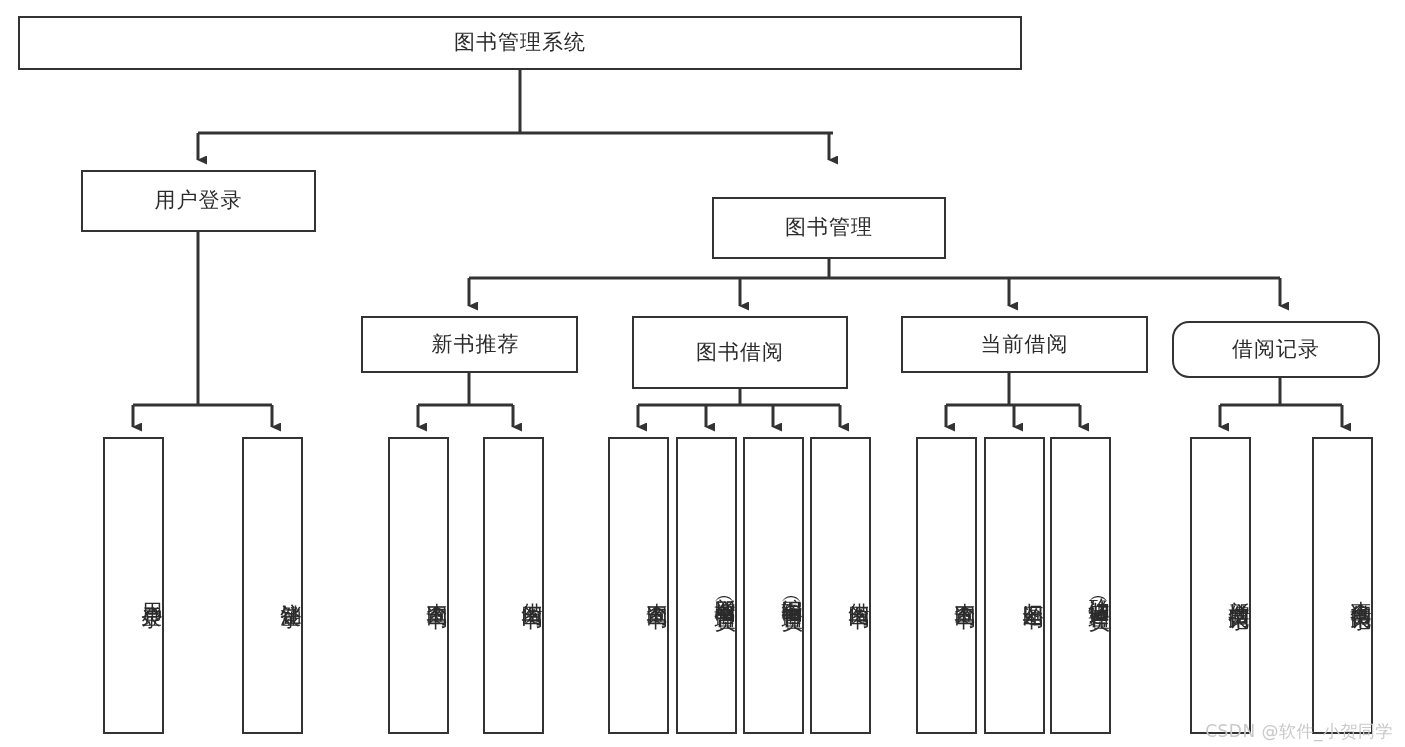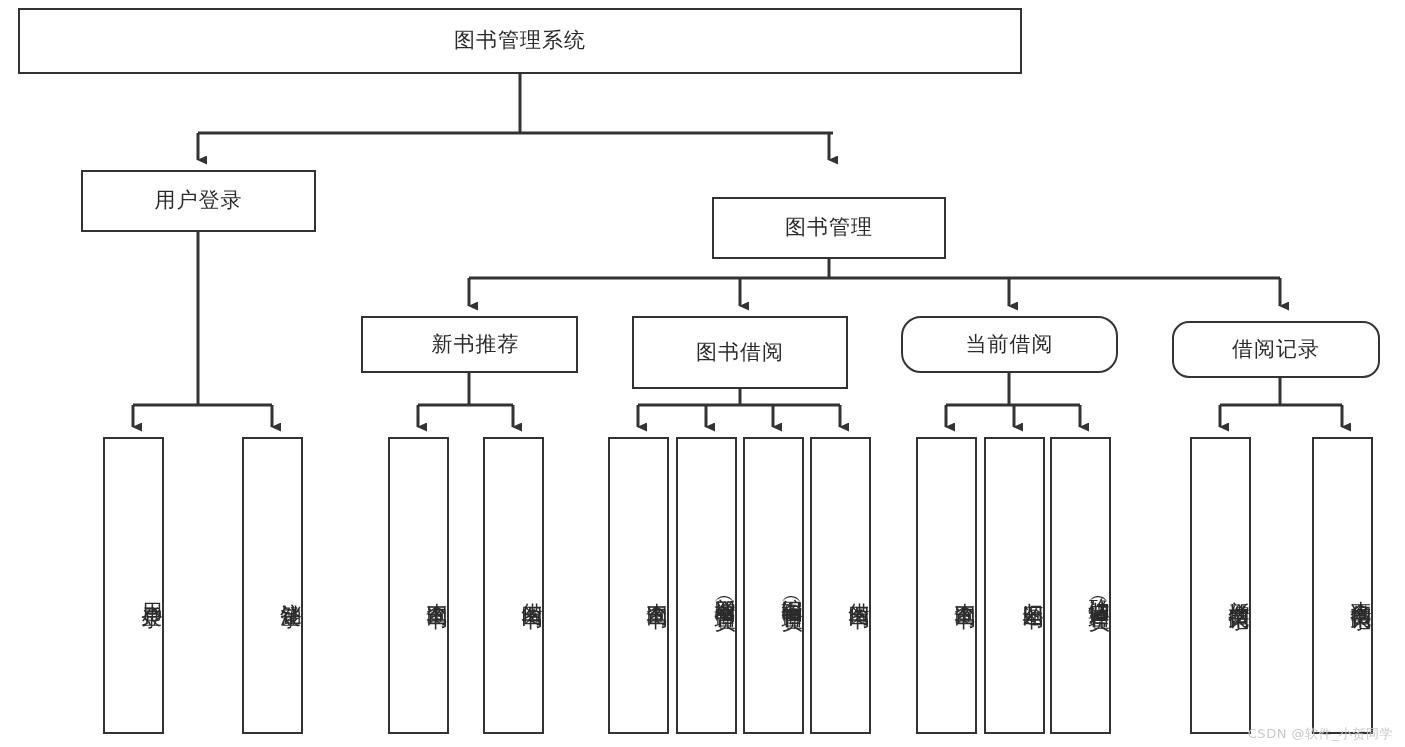--- a/index.html
+++ b/index.html
@@ -45,21 +45,21 @@
     writing-mode:vertical-rl;
     text-orientation:upright;
     white-space:normal;
     display:block;
     max-height:282px;
   }
   .watermark{
     position:absolute;
     right:12px;
     bottom:4px;
-    font-size:13px;
+    font-size:17px;
     color:#c9c9c9;
     letter-spacing:0.5px;
     z-index:6;
     white-space:nowrap;
     font-family:"DejaVu Sans","Liberation Sans",sans-serif;
   }
   svg.links{
     position:absolute;
     left:0;top:0;
     width:1405px;height:747px;
@@ -115,38 +115,38 @@
       <path d="M1014,405 L1014,427" marker-end="url(#arrow)"></path>
       <path d="M1080,405 L1080,427" marker-end="url(#arrow)"></path>
 
       <path d="M1280,373 L1280,405"></path>
       <path d="M1220,405 L1342,405"></path>
       <path d="M1220,405 L1220,427" marker-end="url(#arrow)"></path>
       <path d="M1342,405 L1342,427" marker-end="url(#arrow)"></path>
     </g>
   </svg>
 
-  <div class="node h" style="left:18px;top:8px;width:1004px;height:66px;">
+  <div class="node h" style="left:18px;top:16px;width:1004px;height:54px;">
     <span>图书管理系统</span>
   </div>
 
   <div class="node h" style="left:81px;top:170px;width:235px;height:62px;">
     <span>用户登录</span>
   </div>
   <div class="node h" style="left:712px;top:170px;width:234px;height:62px;margin-top:27px;">
     <span>图书管理</span>
   </div>
 
   <div class="node h" style="left:361px;top:316px;width:217px;height:57px;padding-left:12px;">
     <span>新书推荐</span>
   </div>
   <div class="node h" style="left:632px;top:316px;width:216px;height:73px;">
     <span>图书借阅</span>
   </div>
-  <div class="node h" style="left:901px;top:316px;width:217px;height:57px;border-radius:20px;">
+  <div class="node h" style="left:901px;top:316px;width:247px;height:57px;">
     <span>当前借阅</span>
   </div>
   <div class="node h" style="left:1172px;top:321px;width:208px;height:57px;border-radius:17px;">
     <span>借阅记录</span>
   </div>
 
   <div class="node leaf" style="left:103px;top:437px;width:61px;height:297px;">
     <span class="vtext">用户登录</span>
   </div>
   <div class="node leaf" style="left:242px;top:437px;width:61px;height:297px;">

